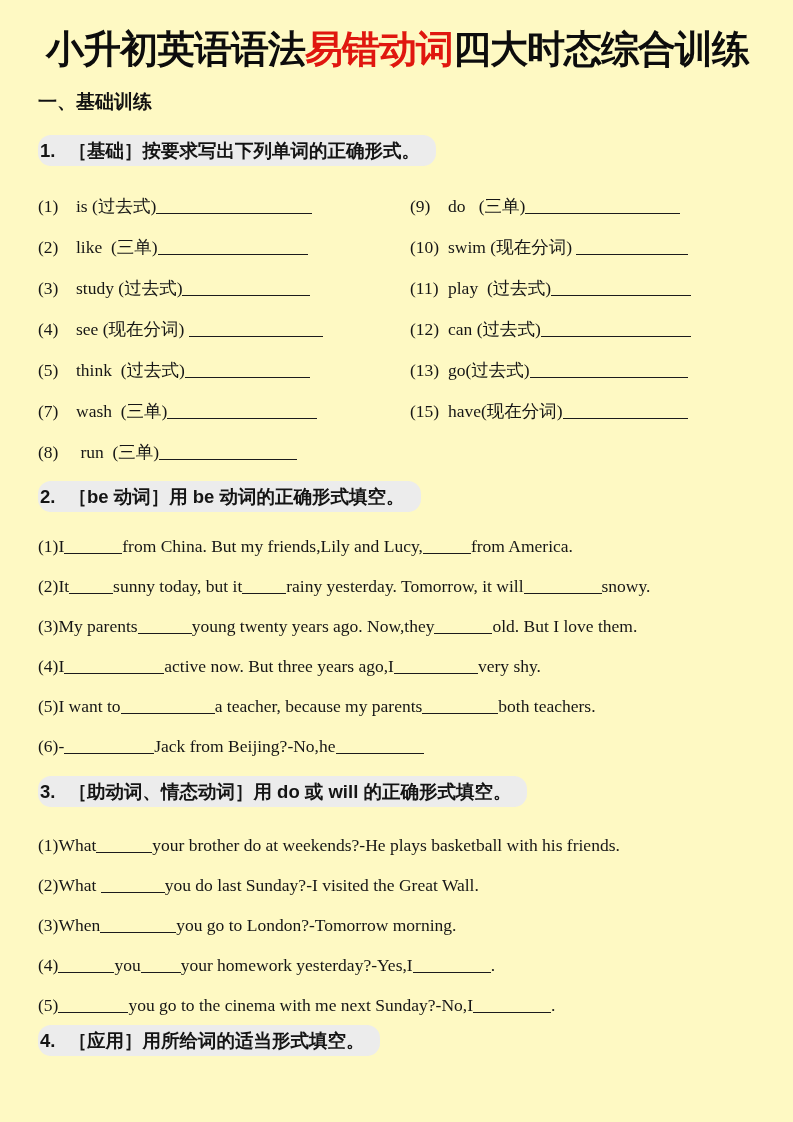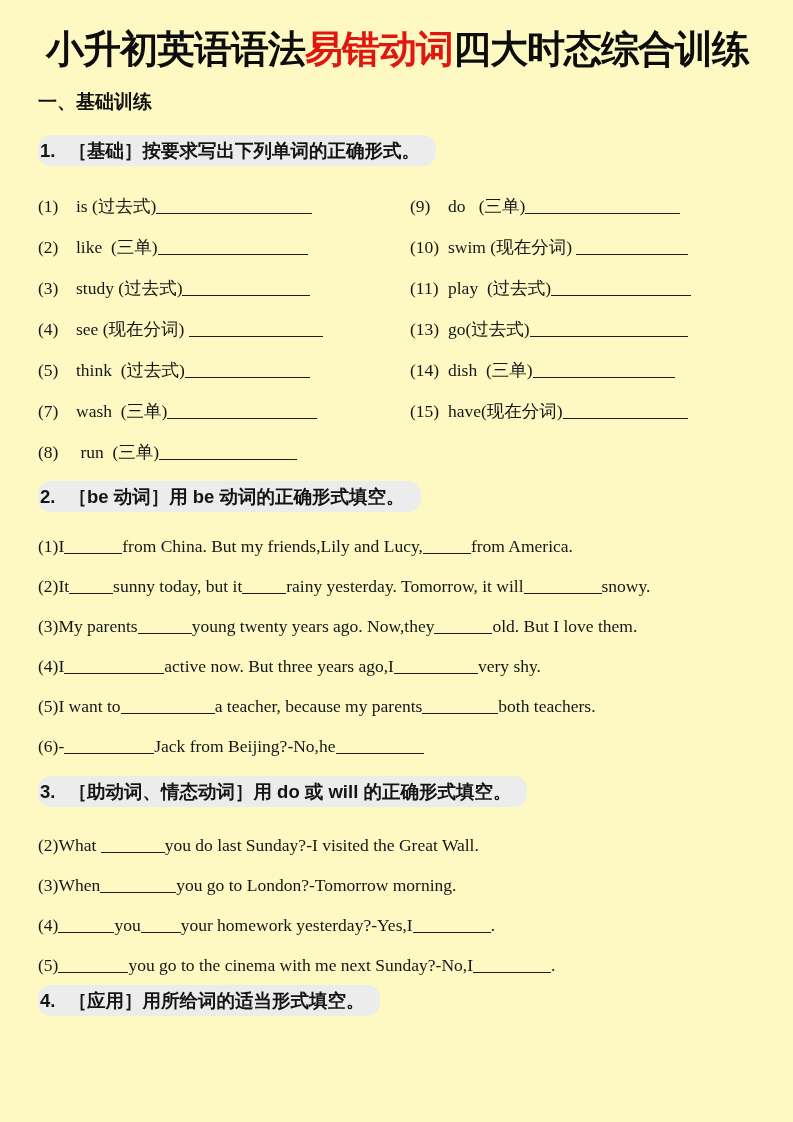--- a/index.html
+++ b/index.html
@@ -93,40 +93,41 @@
         <div class="w-row"><span class="w-num">(3)</span><span class="w-word">study</span><span class="w-form"> (过去式)</span><span class="blank" style="width: 128px;"></span></div>
         <div class="w-row"><span class="w-num">(4)</span><span class="w-word">see</span><span class="w-form"> (现在分词) </span><span class="blank" style="width: 134px;"></span></div>
         <div class="w-row"><span class="w-num">(5)</span><span class="w-word">think</span><span class="w-form">  (过去式)</span><span class="blank" style="width: 125px;"></span></div>
         <div class="w-row"><span class="w-num">(7)</span><span class="w-word">wash</span><span class="w-form">  (三单)</span><span class="blank" style="width: 150px;"></span></div>
         <div class="w-row"><span class="w-num">(8)</span><span class="w-word"> run</span><span class="w-form">  (三单)</span><span class="blank" style="width: 138px;"></span></div>
       </div>
     <div class="w-col-right" id="ex1-right">
         <div class="w-row"><span class="w-num">(9)</span><span class="w-word">do</span><span class="w-form">   (三单)</span><span class="blank" style="width: 155px;"></span></div>
         <div class="w-row"><span class="w-num">(10)</span><span class="w-word">swim</span><span class="w-form"> (现在分词) </span><span class="blank" style="width: 112px;"></span></div>
         <div class="w-row"><span class="w-num">(11)</span><span class="w-word">play</span><span class="w-form">  (过去式)</span><span class="blank" style="width: 140px;"></span></div>
+        <div class="w-row"><span class="w-num">(12)</span><span class="w-word">can</span><span class="w-form"> (过去式)</span><span class="blank" style="width: 150px;"></span></div>
         <div class="w-row"><span class="w-num">(13)</span><span class="w-word">go</span><span class="w-form">(过去式)</span><span class="blank" style="width: 158px;"></span></div>
-        <div class="w-row"><span class="w-num">(14)</span><span class="w-word">dish</span><span class="w-form">  (三单)</span><span class="blank" style="width: 142px;"></span></div>
         <div class="w-row"><span class="w-num">(15)</span><span class="w-word">have</span><span class="w-form">(现在分词)</span><span class="blank" style="width: 125px;"></span></div>
       </div>
   </div>
 
   <div class="ex-head mt2"><span class="ex-num">2.</span><span>［be 动词］用 be 动词的正确形式填空。</span></div>
 
   <div class="fill-list" id="ex2-items">
       <div class="f-row"><span class="f-num">(1)</span><span class="f-text">I</span><span class="blank" style="width: 58px;"></span><span class="f-text">from China. But my friends,Lily and Lucy,</span><span class="blank" style="width: 48px;"></span><span class="f-text">from America.</span></div>
       <div class="f-row"><span class="f-num">(2)</span><span class="f-text">It</span><span class="blank" style="width: 44px;"></span><span class="f-text">sunny today, but it</span><span class="blank" style="width: 44px;"></span><span class="f-text">rainy yesterday. Tomorrow, it will</span><span class="blank" style="width: 78px;"></span><span class="f-text">snowy.</span></div>
       <div class="f-row"><span class="f-num">(3)</span><span class="f-text">My parents</span><span class="blank" style="width: 54px;"></span><span class="f-text">young twenty years ago. Now,they</span><span class="blank" style="width: 58px;"></span><span class="f-text">old. But I love them.</span></div>
       <div class="f-row"><span class="f-num">(4)</span><span class="f-text">I</span><span class="blank" style="width: 100px;"></span><span class="f-text">active now. But three years ago,I</span><span class="blank" style="width: 84px;"></span><span class="f-text">very shy.</span></div>
       <div class="f-row"><span class="f-num">(5)</span><span class="f-text">I want to</span><span class="blank" style="width: 94px;"></span><span class="f-text">a teacher, because my parents</span><span class="blank" style="width: 76px;"></span><span class="f-text">both teachers.</span></div>
       <div class="f-row"><span class="f-num">(6)</span><span class="f-text">-</span><span class="blank" style="width: 90px;"></span><span class="f-text">Jack from Beijing?-No,he</span><span class="blank" style="width: 88px;"></span></div>
     </div>
 
   <div class="ex-head mt3"><span class="ex-num">3.</span><span>［助动词、情态动词］用 do 或 will 的正确形式填空。</span></div>
 
   <div class="fill-list tall" id="ex3-items">
+      <div class="f-row"><span class="f-num">(1)</span><span class="f-text">What</span><span class="blank" style="width: 56px;"></span><span class="f-text">your brother do at weekends?-He plays basketball with his friends.</span></div>
       <div class="f-row"><span class="f-num">(2)</span><span class="f-text">What </span><span class="blank" style="width: 64px;"></span><span class="f-text">you do last Sunday?-I visited the Great Wall.</span></div>
       <div class="f-row"><span class="f-num">(3)</span><span class="f-text">When</span><span class="blank" style="width: 76px;"></span><span class="f-text">you go to London?-Tomorrow morning.</span></div>
       <div class="f-row"><span class="f-num">(4)</span><span class="blank" style="width: 56px;"></span><span class="f-text">you</span><span class="blank" style="width: 40px;"></span><span class="f-text">your homework yesterday?-Yes,I</span><span class="blank" style="width: 78px;"></span><span class="f-text">.</span></div>
       <div class="f-row"><span class="f-num">(5)</span><span class="blank" style="width: 70px;"></span><span class="f-text">you go to the cinema with me next Sunday?-No,I</span><span class="blank" style="width: 78px;"></span><span class="f-text">.</span></div>
     </div>
 
   <div class="ex-head mt4"><span class="ex-num">4.</span><span>［应用］用所给词的适当形式填空。</span></div>
 
 </div>
 

